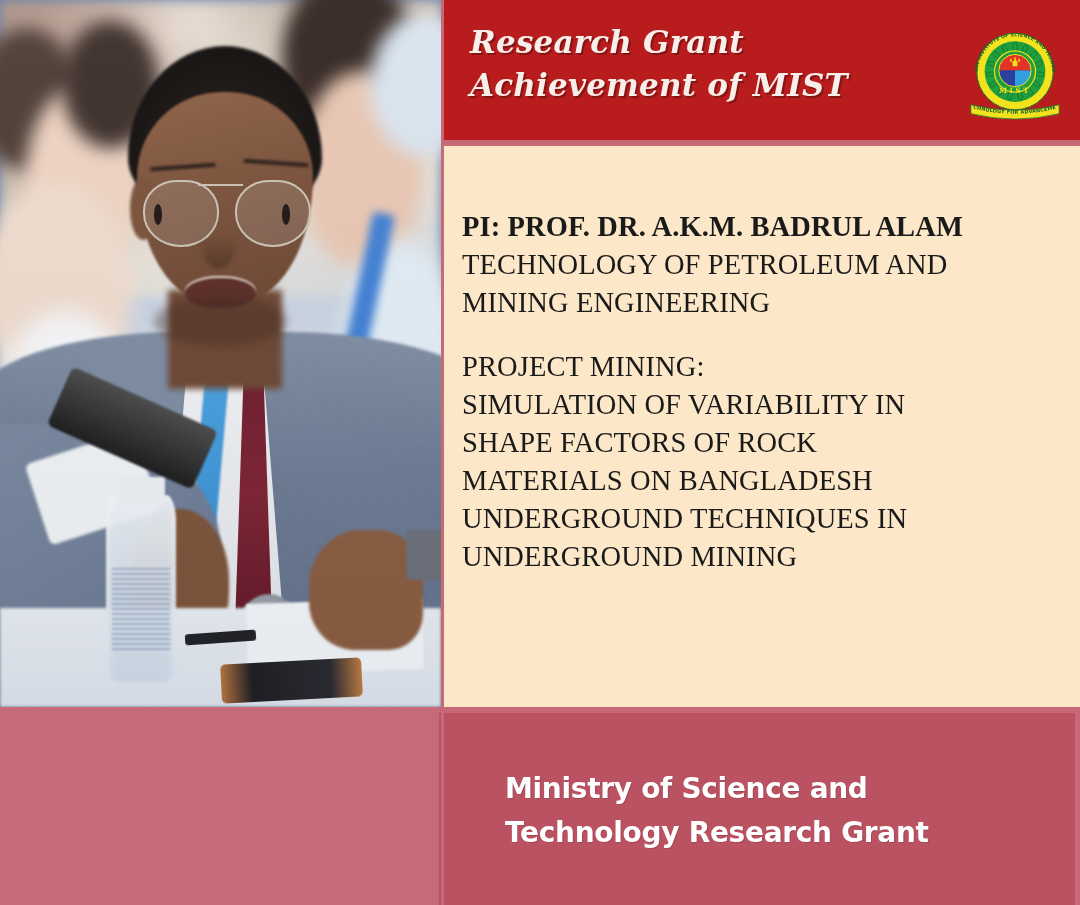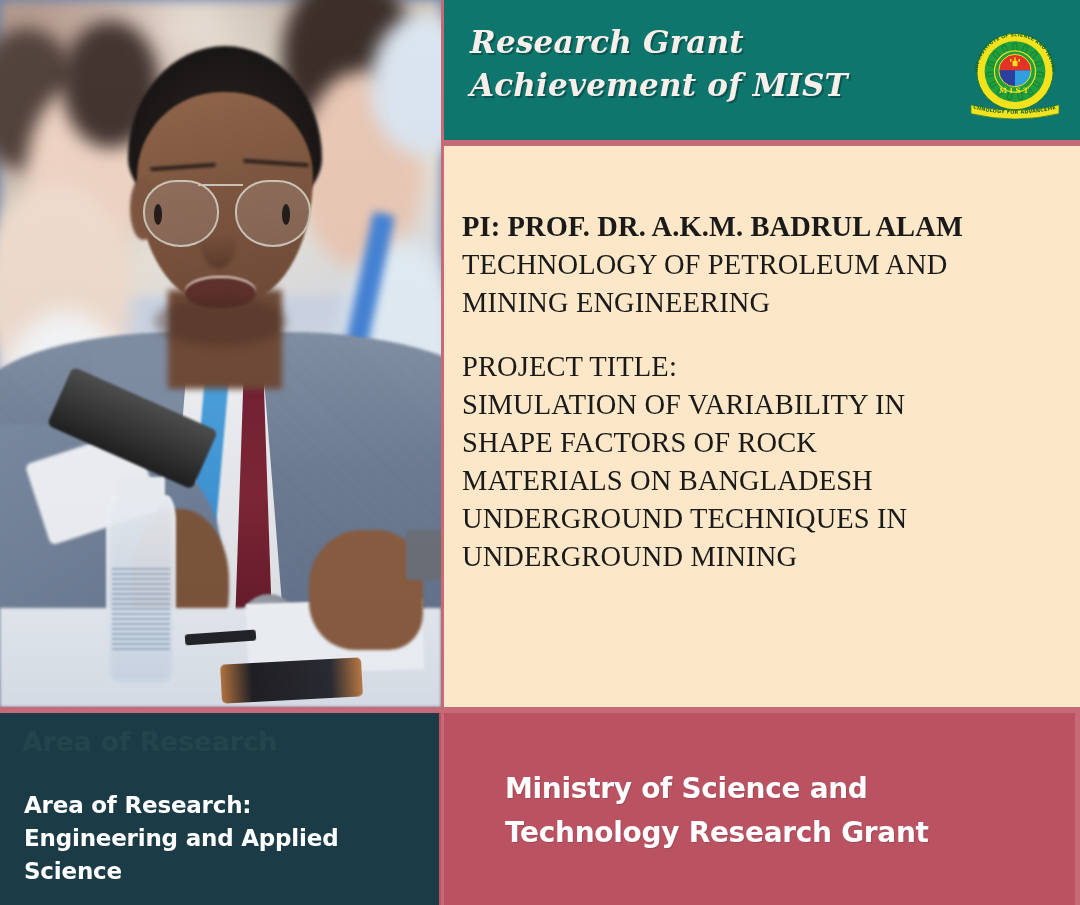--- a/index.html
+++ b/index.html
@@ -206,21 +206,21 @@
   }
   .photo-grade{
     position:absolute; inset:0;
     background:linear-gradient(180deg, rgba(255,255,255,.05), rgba(30,40,60,.06));
     pointer-events:none;
   }
 
   
   .header{
     position:absolute; left:444px; top:0; width:636px; height:143px;
-    background:#0f766e;
+    background:#b91c1c;
     border-bottom:3px solid #c56a76;
   }
   .header-title{
     position:absolute; left:26px; top:21px; width:470px;
     color:#f8eeea;
     font-family:"DejaVu Serif", serif;
     font-weight:700; font-style:italic;
     font-size:31px; line-height:43px;
     letter-spacing:.2px;
     text-shadow:2px 2px 0 rgba(0,0,0,.28);
@@ -429,37 +429,29 @@
       </svg>
     </div>
   </div>
 
   <div class="content">
     <div class="body-text">
       <div class="pi-line">PI: PROF. DR. A.K.M. BADRUL ALAM</div>
       <div>TECHNOLOGY OF PETROLEUM AND</div>
       <div>MINING ENGINEERING</div>
       <span class="gap"></span>
-      <div>PROJECT TITLE:</div>
+      <div>PROJECT MINING:</div>
       <div>SIMULATION OF VARIABILITY IN</div>
       <div>SHAPE FACTORS OF ROCK</div>
       <div>MATERIALS ON BANGLADESH</div>
       <div>UNDERGROUND TECHNIQUES IN</div>
       <div>UNDERGROUND MINING</div>
     </div>
   </div>
 
-  <div class="bottom-left">
-    <div class="ghost">Area of Research</div>
-    <div class="area-text">
-      <div>Area of Research:</div>
-      <div>Engineering and Applied</div>
-      <div>Science</div>
-    </div>
-  </div>
 
   <div class="bottom-right">
     <div class="ministry-text">
       <div>Ministry of Science and</div>
       <div>Technology Research Grant</div>
     </div>
   </div>
 
   <div class="vsep"></div>
 

